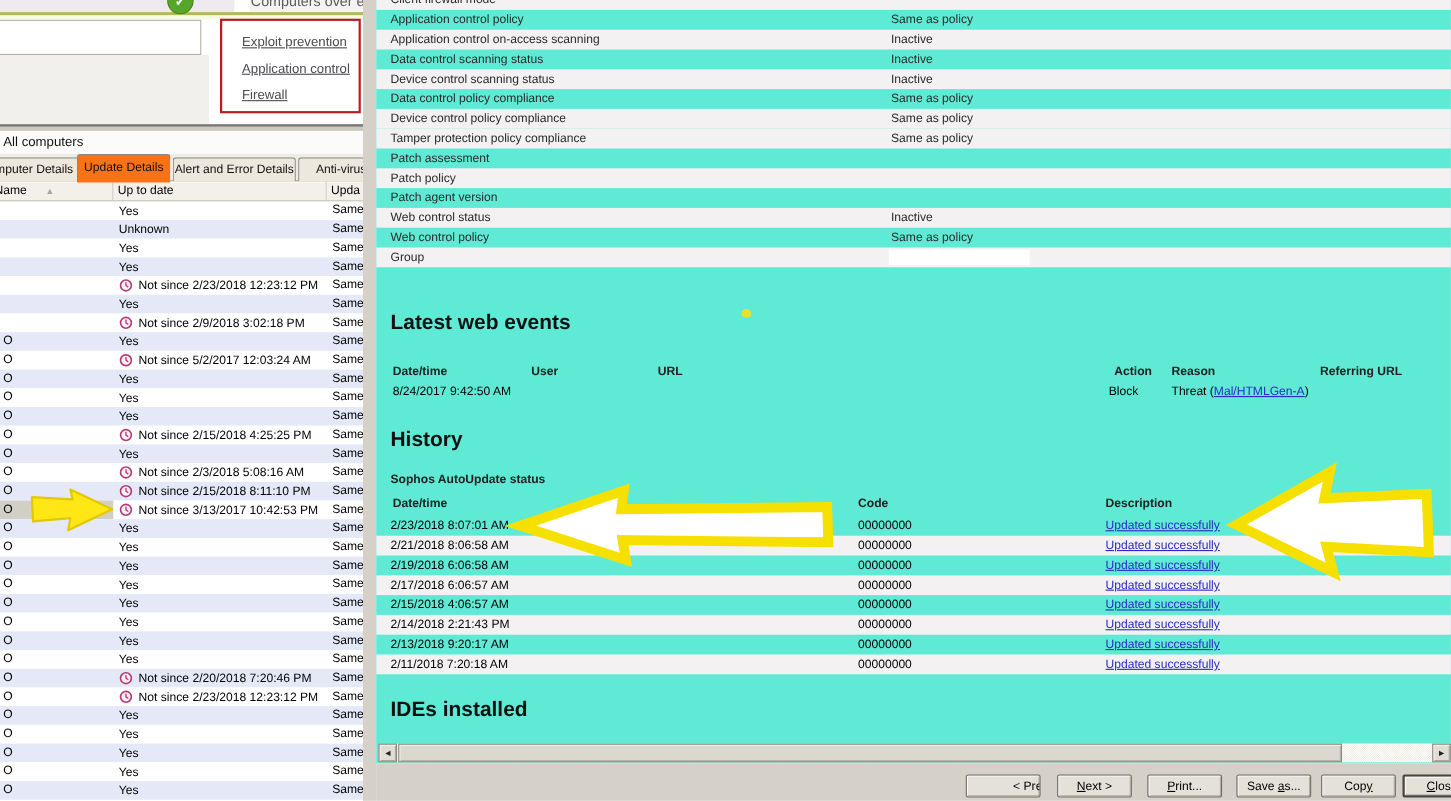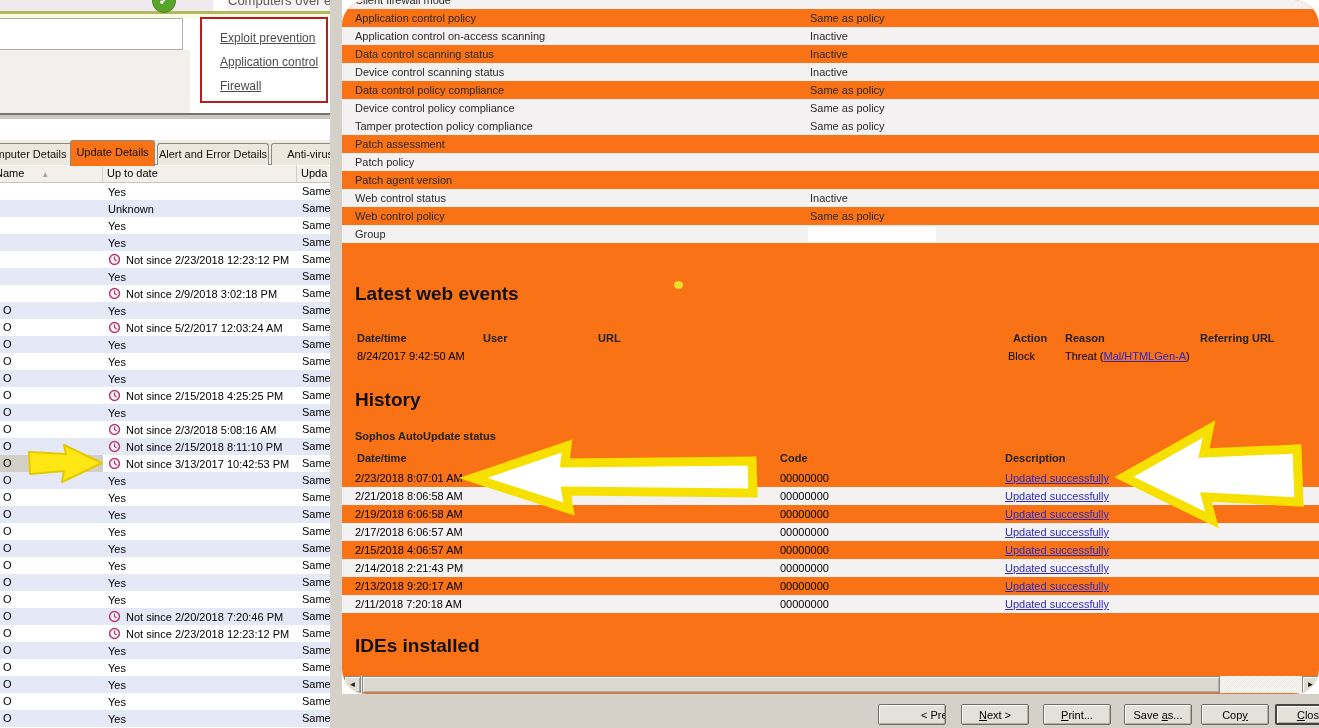--- a/index.html
+++ b/index.html
@@ -59,21 +59,21 @@
   .c-utd  { position:absolute; left:103px; top:0; width:194px; height:17px; padding-left:5px;
             display:flex; align-items:center; white-space:nowrap; }
   .c-upd  { position:absolute; left:297px; top:0; width:40px; height:17px; padding-left:5px; line-height:16px; }
   .clock { display:inline-flex; margin-right:5px; }
 
   
   #gutter { position:absolute; left:330px; top:0; width:12px; height:728px; background:#d5d1c9; }
 
   
   #right-pane { position:absolute; left:342px; top:0; width:977px; height:694px;
-                background:#f97316; overflow:hidden;border-radius:25px; }
+                background:#5eead4; overflow:hidden; }
   .prow { position:relative; height:18px; font-size:11px; color:#2a2a2a; }
   .prow.alt { background:#f4f1f3; }
   .p-label { position:absolute; left:13px; top:0; line-height:18px; white-space:nowrap; }
   .p-value { position:absolute; left:468px; top:0; line-height:18px; white-space:nowrap; }
   .p-redact { position:absolute; left:466px; top:2px; width:128px; height:14px; background:#fff; }
   #props { position:absolute; left:0; top:-9px; width:977px; }
   .h1 { position:absolute; left:13px; font-size:19px; font-weight:bold; color:#111; white-space:nowrap; }
   .thead-sm { font-size:11px; font-weight:bold; color:#222; position:absolute; white-space:nowrap; }
   .tcell-sm { font-size:11px; color:#000; position:absolute; white-space:nowrap; }
   .linkblue { color:#2b2bc4; text-decoration:underline; font-size:11px; cursor:pointer; }
@@ -129,20 +129,21 @@
   <div class="dash-body-left"></div>
   <div class="dash-box-links">
 
       <a class="dash-link">Exploit prevention</a>
 
       <a class="dash-link">Application control</a>
 
       <a class="dash-link">Firewall</a>
     </div>
   <div class="splitter"></div>
+  <div class="group-bar">All computers</div>
 
   <div class="tabstrip">
 
       <div class="tab">
         <span>Computer Details</span>
       </div>
 
       <div class="tab active">
         <span>Update Details</span>
       </div>

